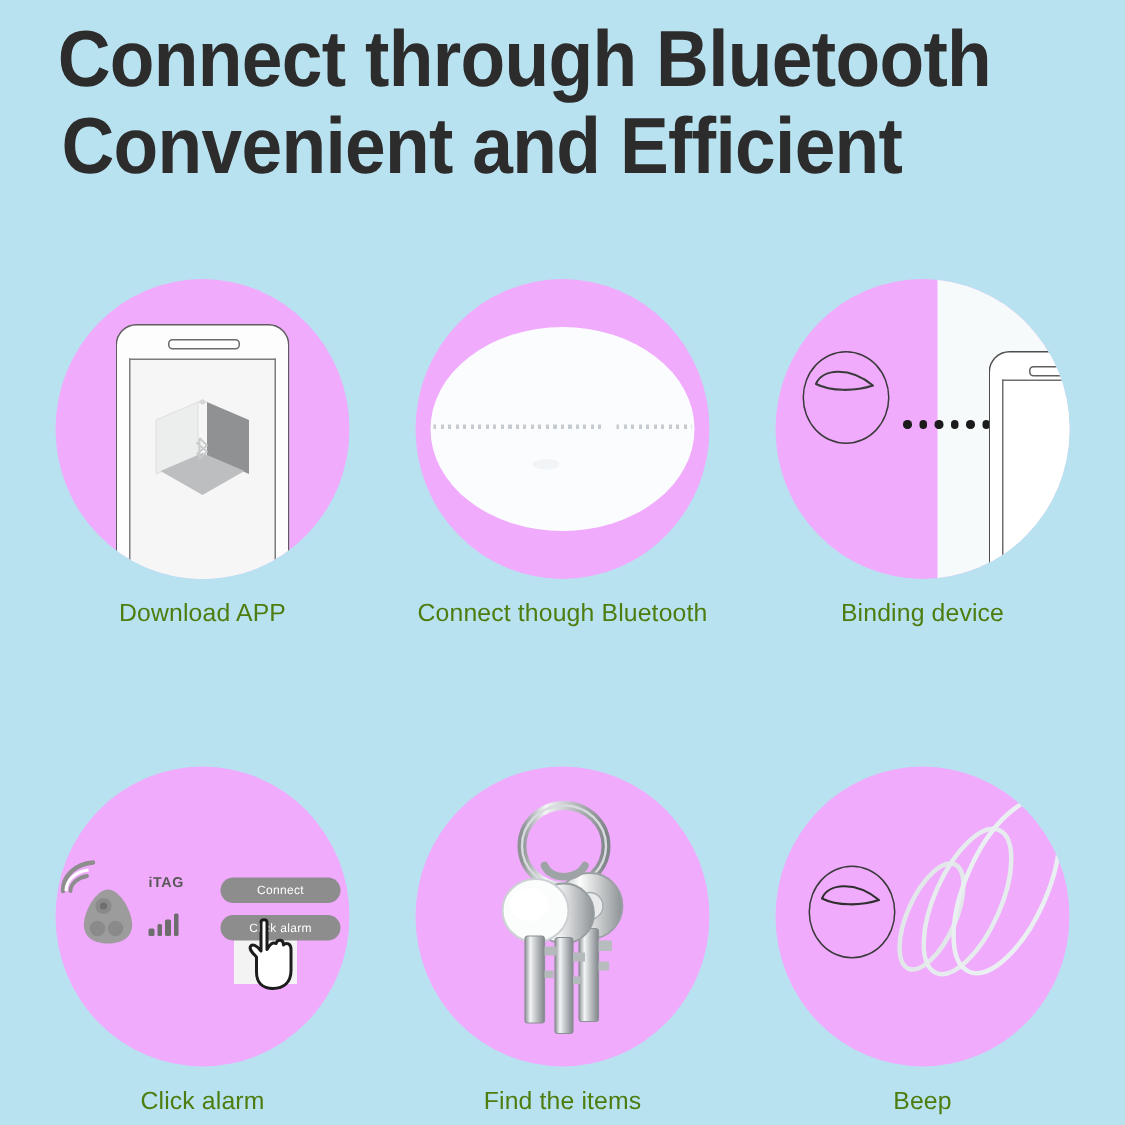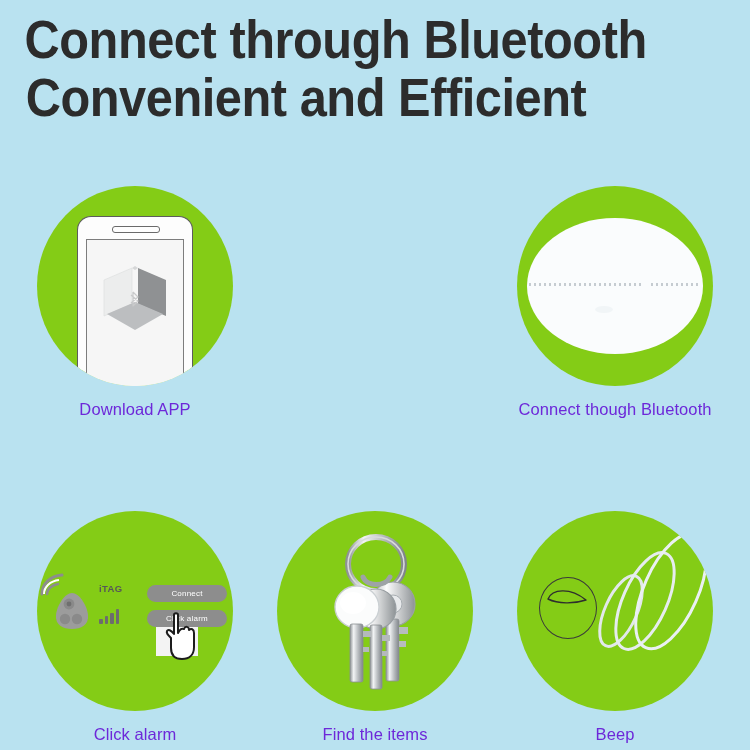--- a/index.html
+++ b/index.html
@@ -12,23 +12,23 @@
     background: #b9e2f0;
     font-family: "Liberation Sans", sans-serif;
     overflow: hidden;
     position: relative;
   }
 
   
   .heading {
     position: absolute;
     top: 14px;
-    left: 0;
+    left: 14px;
     width: 612px;
-    text-align: center;
+    text-align: right;
     color: #2c2c2c;
     font-weight: bold;
     line-height: 0.98;
     letter-spacing: -0.5px;
   }
   .heading .line {
     display: block;
     font-size: 52px;
     transform: scaleX(0.92);
     white-space: nowrap;
@@ -55,29 +55,29 @@
     width: 210px;
     display: flex;
     flex-direction: column;
     align-items: center;
   }
 
   .circle {
     width: 196px;
     height: 200px;
     border-radius: 50%;
-    background: #84cc16;
+    background: #f0abfc;
     position: relative;
     overflow: hidden;
   }
 
   .caption {
     margin-top: 14px;
     font-size: 16.5px;
-    color: #6d28d9;
+    color: #4d7c0f;
     text-align: center;
     white-space: nowrap;
     letter-spacing: 0.1px;
   }
 
   
   .phone1 {
     position: absolute;
     left: 50%;
     top: 30px;
@@ -332,20 +332,43 @@
         <div class="c2-oval"></div>
         <div class="c2-dots">
           <div class="c2-dash a"></div>
           <div class="c2-dash b"></div>
         </div>
         <div class="c2-blob"></div>
       </div>
       <div class="caption">Connect though Bluetooth</div>
     </div>
 
+    <div class="cell">
+      <div class="circle">
+        <div class="c3-shade"></div>
+        <div class="tag-outline c3-tag">
+          <svg class="tag-lens" width="44" height="22" viewBox="0 0 44 22">
+            <path d="M2,11 C6,1 24,-1 40,12 C28,16 12,16 2,11 Z" fill="none" stroke="#3a3a3a" stroke-width="1.4" stroke-linejoin="round"></path>
+          </svg>
+        </div>
+        <div class="c3-dots">
+          <i></i>
+            <i></i>
+            <i></i>
+            <i></i>
+            <i></i>
+            <i></i>
+        </div>
+        <div class="phone3">
+          <div class="phone3-speaker"></div>
+          <div class="phone3-screen"></div>
+        </div>
+      </div>
+      <div class="caption">Binding device</div>
+    </div>
   </div>
 
   <div class="row row2">
 
     <div class="cell">
       <div class="circle">
         <svg class="c4-waves" width="26" height="24" viewBox="0 0 26 24">
           <path d="M2,21 C2,11 10,3 22,2" fill="none" stroke="#8d8d8d" stroke-width="3" stroke-linecap="round"></path>
           <path d="M4,21 C4,14 10,8 19,7" fill="none" stroke="#ffffff" stroke-width="2"></path>
           <path d="M7,21 C7,16 12,12 18,11" fill="none" stroke="#8d8d8d" stroke-width="2.6" stroke-linecap="round"></path>

